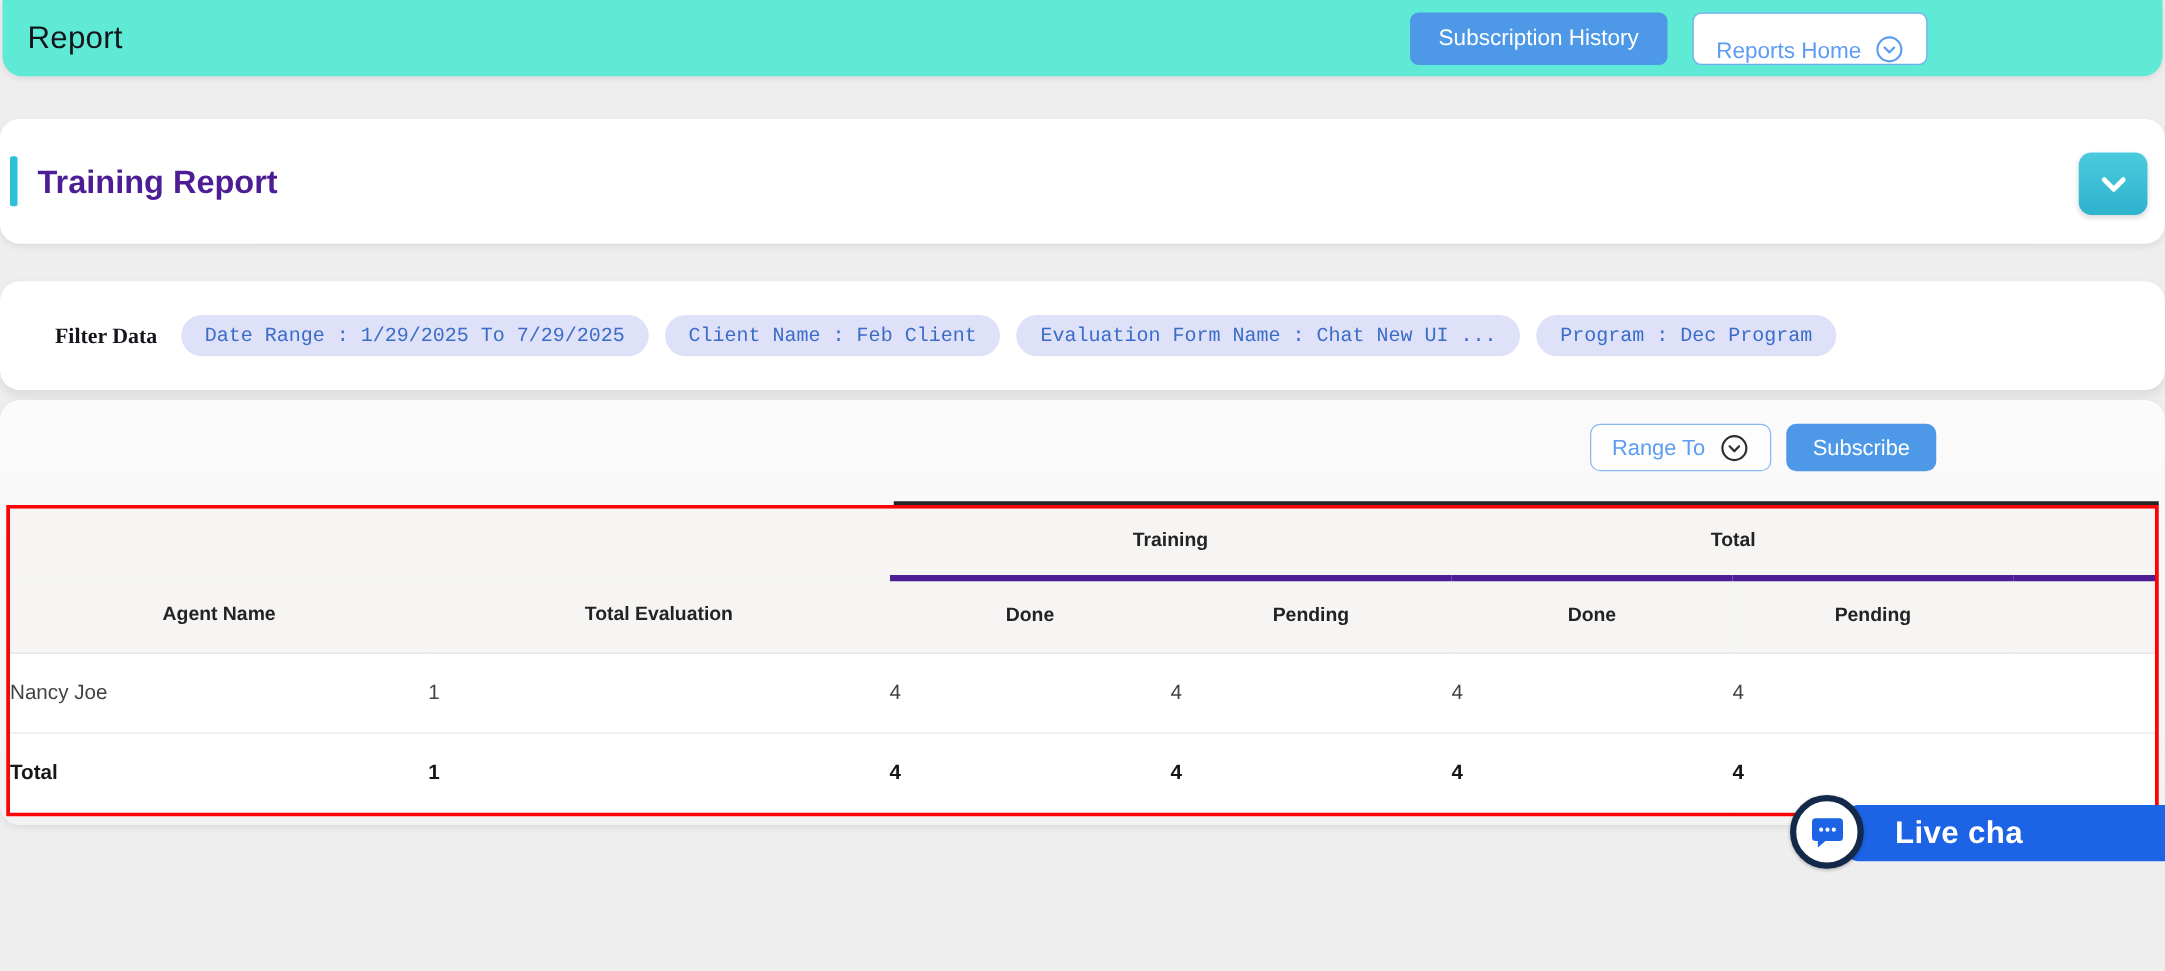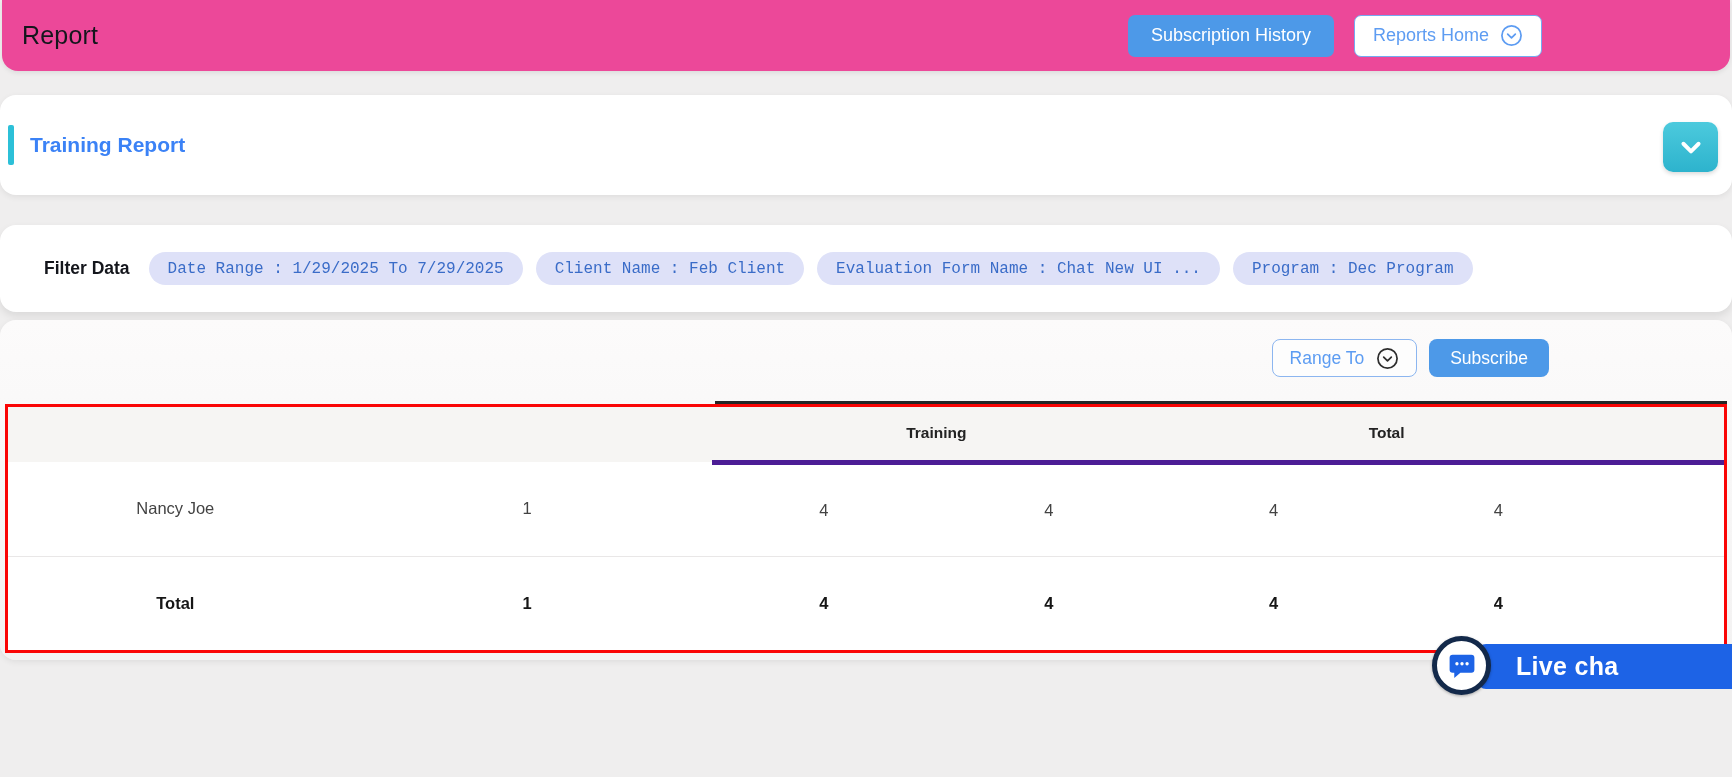--- a/index.html
+++ b/index.html
@@ -8,55 +8,55 @@
     position:relative;
     background:#efeeee;
     font-family:"Liberation Sans", sans-serif;
     overflow:hidden;
     color:#1b1d22;
   }
   .card { background:#fff; border-radius:16px; box-shadow:0 2px 6px rgba(0,0,0,.07); position:absolute; left:0; right:0; }
 
   
   .header {
-    position:absolute; top:0; left:2px; right:2px; height:71px;
-    background:#ec4899; border-radius:0 0 16px 16px;
+    position:absolute; top:0; left:2px; right:2px; height:61px;
+    background:#5eead4; border-radius:0 0 16px 16px;
     box-shadow:0 2px 5px rgba(0,0,0,.08);
     display:flex; align-items:center; justify-content:space-between;
     padding:0 20px;
   }
   .page-title { font-size:25px; color:#14161c; letter-spacing:.2px; }
   .header-actions { display:flex; align-items:center; gap:20px; margin-right:168px; }
   .btn { border:none; cursor:pointer; font-family:inherit; display:inline-flex; align-items:center; justify-content:center; }
   .btn-solid {
     background:#4d99e8; color:#fff; font-size:18px;
     height:42px; padding:0 23px; border-radius:7px;
   }
   .btn-outline {
     background:#fff; color:#5d9cf2; font-size:18px;
     height:42px; padding:0 18px; border-radius:7px;
-    border:1.5px solid #74aaf1; gap:11px;
+    border:1.5px solid #74aaf1; gap:11px;align-items:flex-end;
   }
   .chev-circle { width:23px; height:23px; }
 
   
   .training-card { top:95px; height:100px; display:flex; align-items:center; }
   .accent-bar { position:absolute; left:8px; top:30px; width:6px; height:40px; background:#2cc0d8; border-radius:2px; }
-  .training-title { font-size:21px; font-weight:700; color:#3b82f6; margin-left:30px; }
+  .training-title { font-size:26px; font-weight:700; color:#4c1d95; margin-left:30px; }
   .collapse-btn {
     position:absolute; right:14px; top:27px; width:55px; height:50px;
     border:none; border-radius:10px; cursor:pointer;
     background:linear-gradient(180deg,#4ccadd 0%,#2db3cd 100%);
     display:flex; align-items:center; justify-content:center;
     box-shadow:0 2px 4px rgba(0,0,0,.15);
   }
 
   
   .filter-card { top:225px; height:87px; display:flex; align-items:center; padding-left:44px; gap:19px; box-shadow:0 4px 9px rgba(0,0,0,.09); }
-  .filter-label { font-size:17.5px; font-weight:700; color:#14161c; }
+  .filter-label { font-size:17.5px; font-weight:700; color:#14161c;font-family:Liberation Serif, serif; }
   .pills { display:flex; align-items:center; gap:13px;font-family:Liberation Mono, monospace; }
   .pill {
     background:#dee1f8; color:#3a6cc8; font-size:16px;
     height:33px; padding:0 19px; border-radius:17px;
     display:flex; align-items:center; white-space:nowrap; cursor:default;
   }
 
   
   .content-card {
     top:320px; height:340px;
@@ -76,21 +76,21 @@
     border:3px solid #fa0505;
     background:#fff;
   }
   .group-topline { position:absolute; top:-6px; left:41.2%; right:-3px; height:3px; background:#262626; }
   table { width:100%; height:100%; border-collapse:collapse; table-layout:fixed; }
   thead th { background:#f6f5f3; font-weight:700; color:#232323; text-align:center; }
   tr.group-row th { height:55px; font-size:15.5px; }
   tr.group-row th.group { border-bottom:5px solid #4c1d95; }
   tr.group-row th.group-last { padding-right:112px; }
   tr.head-row th { height:60px; font-size:15.5px; border-bottom:1px solid #e3e1e0; }
-  tbody td { height:62px; text-align:center; font-size:16.5px; color:#434343; background:#fff; }
+  tbody td { height:62px; text-align:left; font-size:16.5px; color:#434343; background:#fff; }
   tbody tr + tr td { border-top:1px solid #e9e7e7; }
   tbody tr.total-row td { font-weight:700; color:#161616; }
 
   
   .livechat { position:absolute; top:636px; right:0; width:300px; height:60px;text-decoration:underline; }
   .lc-rect {
     position:absolute; left:46px; top:8px; width:400px; height:45px;
     background:#1d63e6; border-radius:8px;
     color:#fff; font-size:25px; font-weight:700; line-height:45px;
     padding-left:38px; letter-spacing:.3px;
@@ -162,20 +162,29 @@
         <col style="width:13.1%">
           <col style="width:13.1%">
         <col style="width:6.6%">
       </colgroup>
       <thead>
         <tr class="group-row">
           <th colspan="2"></th>
           <th colspan="2" class="group">Training</th>
           <th colspan="3" class="group group-last">Total</th>
         </tr>
+        <tr class="head-row" id="head-row">
+            <th>Agent Name</th>
+            <th>Total Evaluation</th>
+            <th>Done</th>
+            <th>Pending</th>
+            <th>Done</th>
+            <th>Pending</th>
+            <th></th>
+          </tr>
       </thead>
       <tbody id="tbody">
           <tr>
             <td>Nancy Joe</td>
             <td>1</td>
             <td>4</td>
             <td>4</td>
             <td>4</td>
             <td>4</td>
             <td></td>

